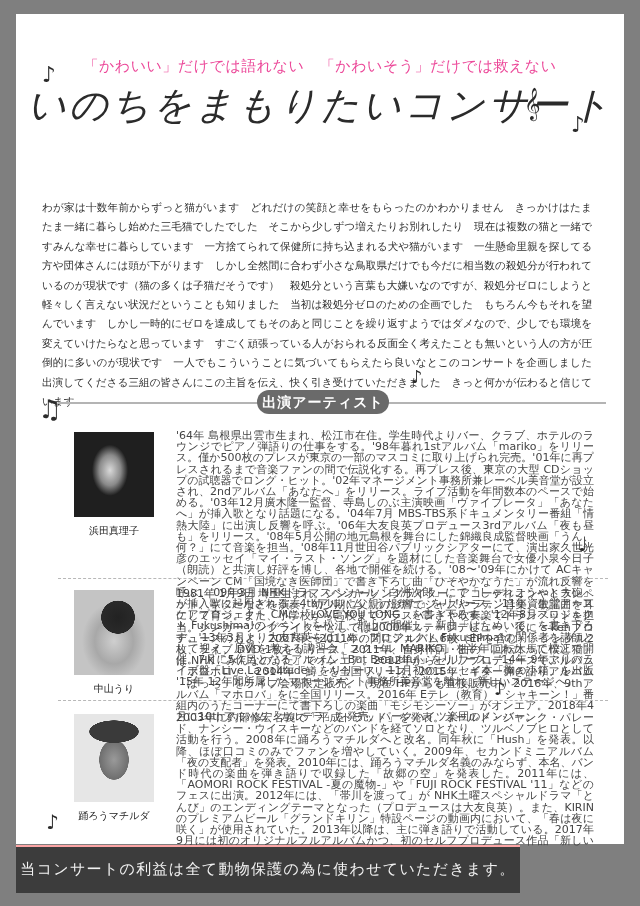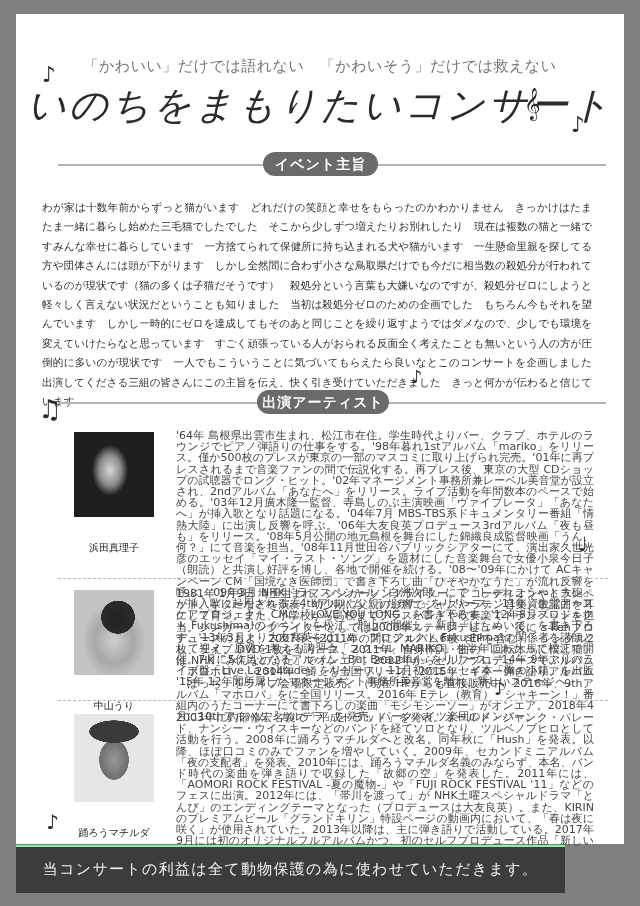--- a/index.html
+++ b/index.html
@@ -5,21 +5,21 @@
   html, body { margin:0; padding:0; }
   body {
     width:640px; height:906px; background:#7f7f7f; position:relative; overflow:hidden;
     font-family:"DejaVu Sans", sans-serif; color:#2a2a2a;
   }
   .sheet {
     position:absolute; left:16px; top:14px; width:608px; height:830px; background:#ffffff;
   }
   .tagline {
     position:absolute; left:0; right:0; top:43px; text-align:center;
-    font-size:15px; letter-spacing:0.5px; color:#737373;
+    font-size:15px; letter-spacing:0.5px; color:#ec4899;
   }
   .title {
     position:absolute; left:0; right:0; top:66px; text-align:center;
     font-family:"DejaVu Serif", serif; font-size:38px; color:#2b2b2b;
     letter-spacing:3px; font-style:italic;
   }
   .note { position:absolute; font-size:22px; color:#2b2b2b; line-height:1; }
   .section-header {
     position:absolute; left:42px; width:548px; height:26px;
   }
@@ -33,55 +33,51 @@
   }
   .purpose {
     position:absolute; left:42px; top:184px; width:550px;
     font-size:10.6px; line-height:19.4px; color:#2e2e2e; text-align:justify;
   }
   .artist { position:absolute; left:42px; width:550px; }
   .artist .photo {
     position:absolute; width:80px; height:85px; overflow:hidden;
   }
   .artist .name {
-    position:absolute; width:100px; text-align:center; font-size:10px; color:#222;margin-top:17px;
+    position:absolute; width:100px; text-align:center; font-size:10px; color:#222;
   }
   .artist .bio {
     position:absolute; font-size:11px; line-height:11.2px; color:#444; text-align:justify;
   }
   .divider {
     position:absolute; left:42px; width:550px; height:0; border-top:1.5px dashed #b8b8b8;
   }
   .footer {
-    position:absolute; left:16px; top:845px; width:549px; height:46px; background:#3c3c3c;
-    border-top:2px solid #86efac;
+    position:absolute; left:16px; top:845px; width:504px; height:46px; background:#3c3c3c;
+    border-top:2px solid #fca5a5;
     color:#f2f2f2; font-size:15px; text-align:center; line-height:44px; letter-spacing:1.3px;
   }
 </style>
 </head>
 <body>
 
 <div class="sheet">
 
   <div class="tagline">「かわいい」だけでは語れない　「かわいそう」だけでは救えない</div>
   <div class="title">いのちをまもりたいコンサート</div>
 
   <div class="note" style="left:26px;top:50px;">♪</div>
   <div class="note" style="left:555px;top:100px;">♪</div>
   <div class="note" style="left:508px;top:76px;font-size:28px;">𝄞</div>
   <div class="note" style="left:395px;top:354px;font-size:18px;">♪</div>
   <div class="note" style="left:22px;top:382px;font-size:26px;">♫</div>
   <div class="note" style="left:562px;top:520px;font-size:20px;">♩</div>
   <div class="note" style="left:478px;top:666px;font-size:18px;">♪</div>
   <div class="note" style="left:30px;top:798px;font-size:20px;">♪</div>
 
-  <div class="section-header" style="top:138px;">
-    <div class="rule"></div>
-    <div class="pill" style="left:205px;width:115px;">イベント主旨</div>
-  </div>
 
   <div class="purpose" style="left:26px;">わが家は十数年前からずっと猫がいます　どれだけの笑顔と幸せをもらったのかわかりません　きっかけはたまたま一緒に暮らし始めた三毛猫でしたでした　そこから少しずつ増えたりお別れしたり　現在は複数の猫と一緒ですみんな幸せに暮らしています　一方捨てられて保健所に持ち込まれる犬や猫がいます　一生懸命里親を探してる方や団体さんには頭が下がります　しかし全然間に合わず小さな鳥取県だけでも今だに相当数の殺処分が行われているのが現状です（猫の多くは子猫だそうです）　殺処分という言葉も大嫌いなのですが、殺処分ゼロにしようと軽々しく言えない状況だということも知りました　当初は殺処分ゼロのための企画でした　もちろん今もそれを望んでいます　しかし一時的にゼロを達成してもそのあと同じことを繰り返すようではダメなので、少しでも環境を変えていけたらなと思っています　すごく頑張っている人がおられる反面全く考えたことも無いという人の方が圧倒的に多いのが現状です　一人でもこういうことに気づいてもらえたら良いなとこのコンサートを企画しました　出演してくださる三組の皆さんにこの主旨を伝え、快く引き受けていただきました　きっと何かが伝わると信じています</div>
 
   <div class="section-header" style="top:376px;">
     <div class="rule"></div>
     <div class="pill" style="left:199px;width:132px;">出演アーティスト</div>
   </div>
 
   <div class="artist" style="top:418px;left:26px;">
     <div class="photo" style="left:32px;top:0;background:radial-gradient(ellipse 30% 40% at 45% 45%, #d9d9d9 0%, #8a8a8a 45%, #1f1f1f 75%), #1a1a1a;"></div>

